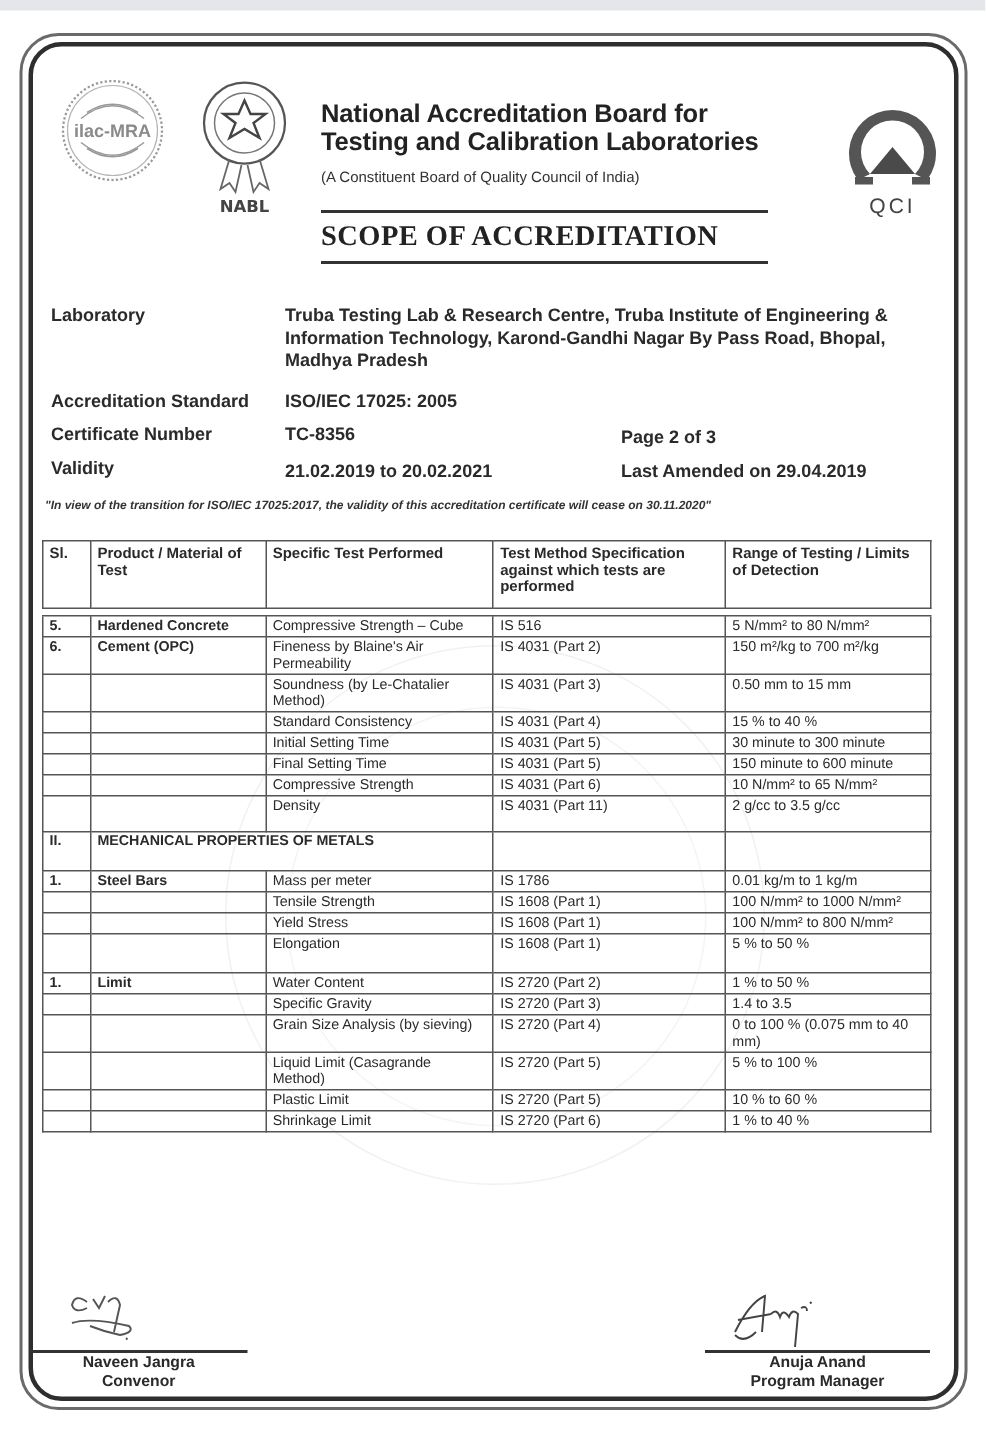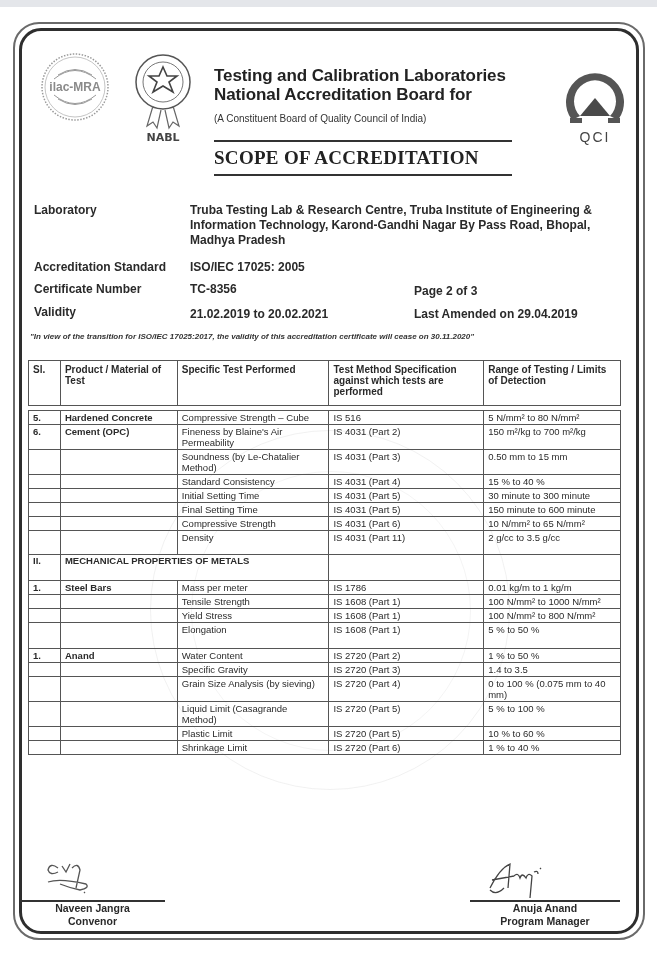--- a/index.html
+++ b/index.html
@@ -123,22 +123,22 @@
   <svg width="70" height="86" viewBox="0 0 70 86">
     <path d="M12 60 A29 29 0 1 1 58 60 L50 56 A21 21 0 1 0 20 56 Z" fill="#555"></path>
     <path d="M20 56 L35 38 L50 56 Z" fill="#4a4a4a"></path>
     <rect x="10" y="58" width="12" height="5" fill="#555"></rect>
     <rect x="48" y="58" width="12" height="5" fill="#555"></rect>
     <text x="35" y="82" text-anchor="middle" font-family="Liberation Sans, sans-serif" font-size="14" fill="#444" letter-spacing="2">QCI</text>
   </svg>
 </div>
 
 <div class="org-title">
+  <div>National Accreditation Board for</div>
   <div>Testing and Calibration Laboratories</div>
-  <div>National Accreditation Board for</div>
 </div>
 <div class="org-sub">(A Constituent Board of Quality Council of India)</div>
 <div class="rule rule-1"></div>
 <div class="scope-title">SCOPE OF ACCREDITATION</div>
 <div class="rule rule-2"></div>
 
 <div class="info-label" style="top:203px;">Laboratory</div>
 <div class="info-value lab-value" style="top:203px;">Truba Testing Lab &amp; Research Centre, Truba Institute of Engineering &amp; Information Technology, Karond-Gandhi Nagar By Pass Road, Bhopal, Madhya Pradesh</div>
 
 <div class="info-label" style="top:260px;">Accreditation Standard</div>
@@ -254,21 +254,21 @@
   <tr style="height:26px;">
     <td></td>
     <td></td>
     <td>Elongation</td>
     <td>IS 1608 (Part 1)</td>
     <td>5 % to 50 %</td>
   </tr>
 
   <tr>
     <td class="b">1.</td>
-    <td class="b">Anand</td>
+    <td class="b">Limit</td>
     <td>Water Content</td>
     <td>IS 2720 (Part 2)</td>
     <td>1 % to 50 %</td>
   </tr>
   <tr>
     <td></td>
     <td></td>
     <td>Specific Gravity</td>
     <td>IS 2720 (Part 3)</td>
     <td>1.4 to 3.5</td>

